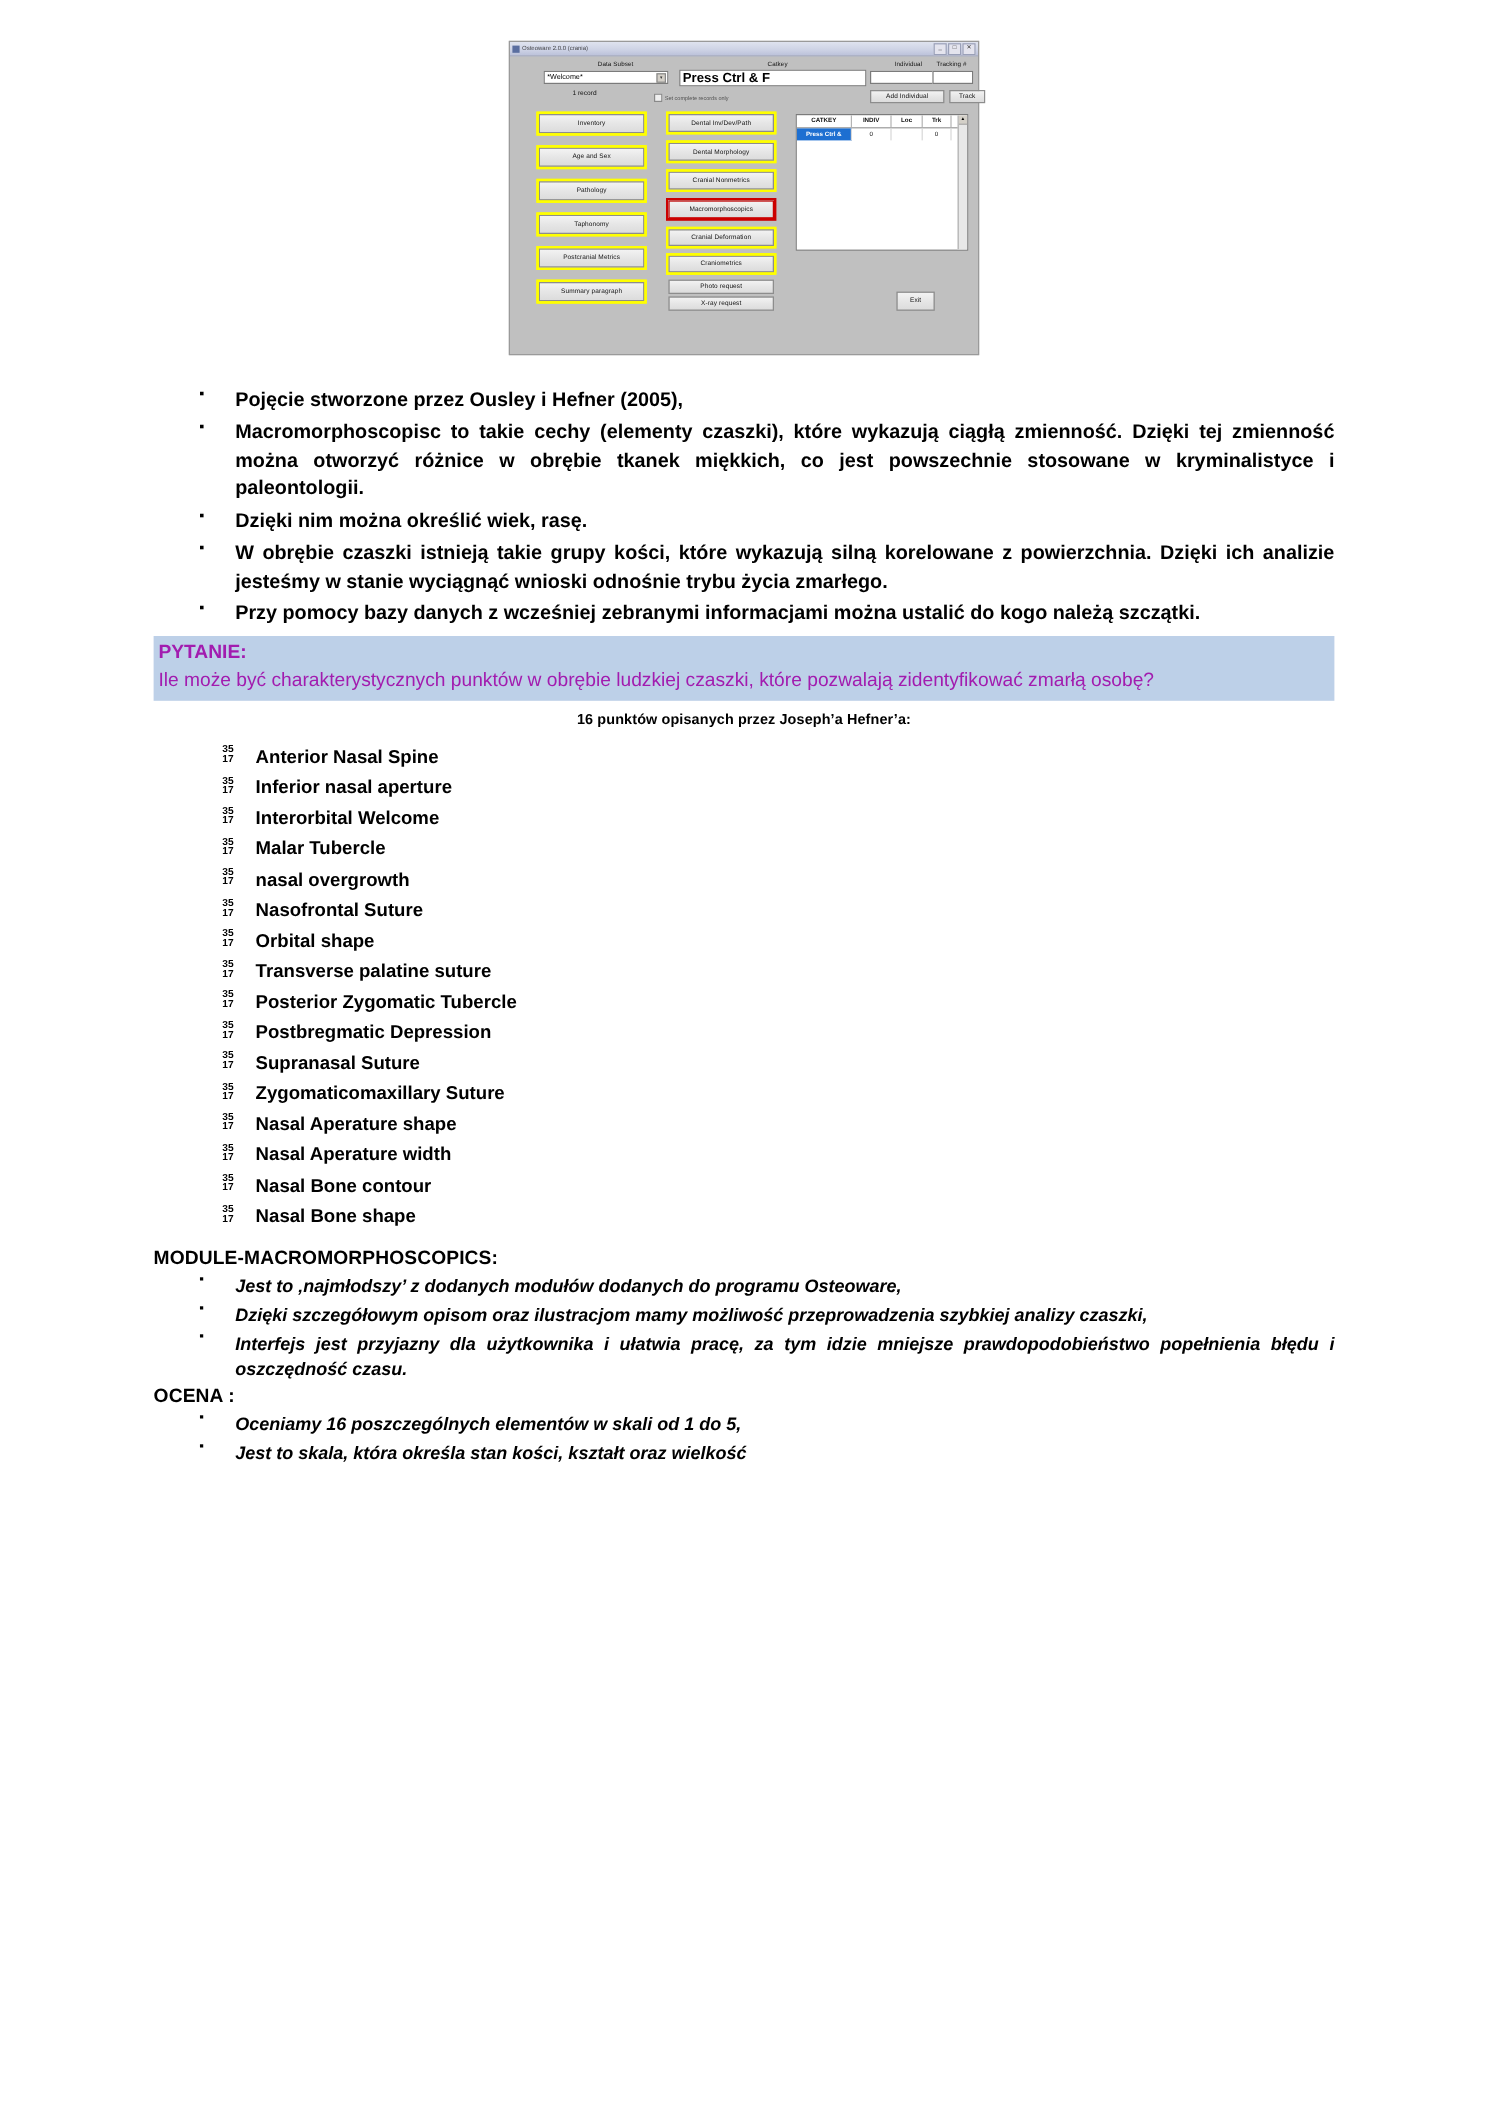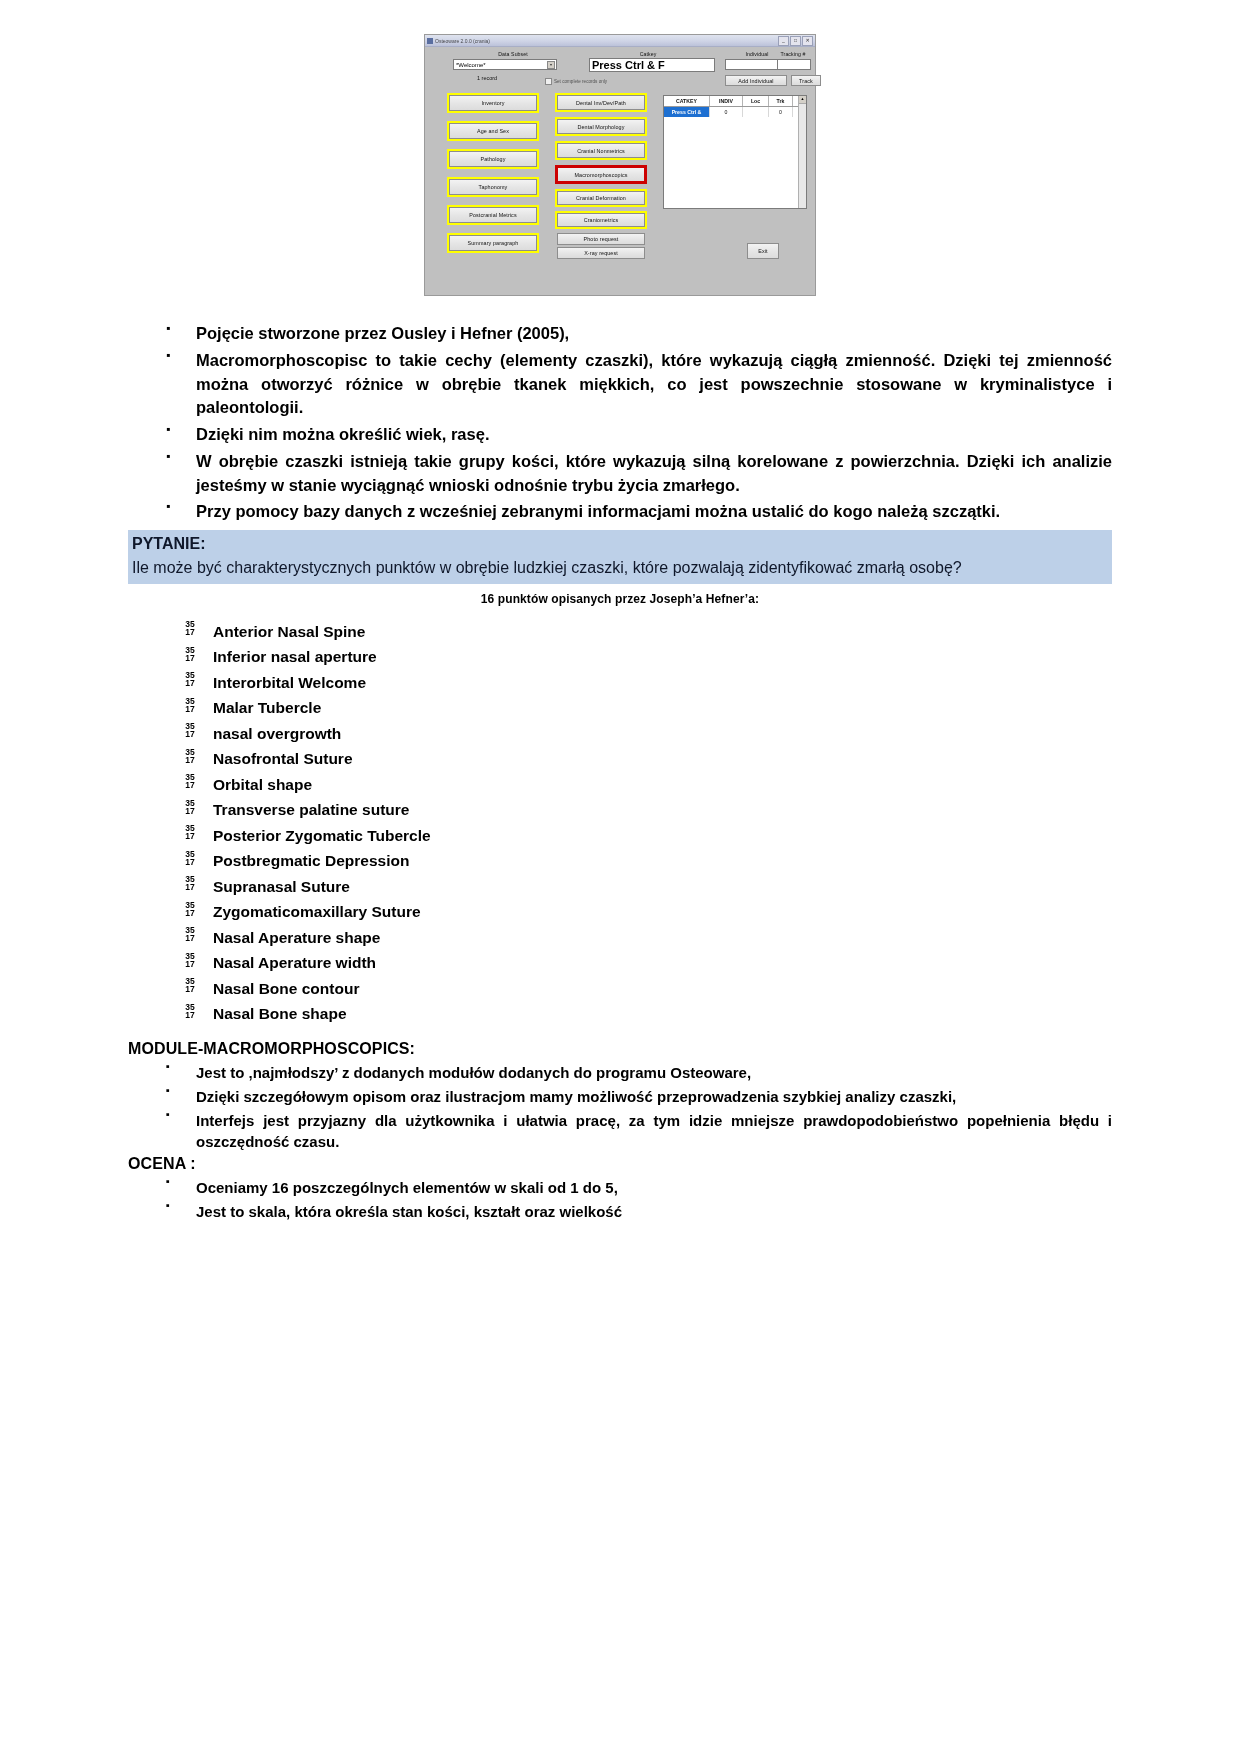--- a/index.html
+++ b/index.html
@@ -252,21 +252,21 @@
     color: #000;
   }
 
   
   .pytanie {
     background: #bdd0e8;
     margin-top: 6px;
     padding: 2px 4px 4px 4px;
     font-size: 16px;
     line-height: 1.5;
-    color: #0f172a;
+    color: #a21caf;
     text-align: justify;
   }
   .pytanie .hdr {
     font-weight: bold;
     display: block;
   }
 
   
   .points-title {
     text-align: center;
@@ -307,20 +307,21 @@
   .sec-head {
     font-size: 16px;
     font-weight: bold;
     margin: 2px 0 4px 0;
     letter-spacing: .1px;
   }
   ul.bullets.small > li {
     font-size: 15px;
     margin-bottom: 2px;
     line-height: 1.45;
+    font-style: italic;
   }
   ul.bullets.small > li::before { top: -3px; font-size: 11px; }
 </style>
 </head>
 <body>
 
 <div class="page">
 
 
   <div class="shot-wrap">
@@ -340,21 +341,21 @@
 
         <div class="fieldlabel" style="left:28px; top:4px; width:120px;">Data Subset</div>
         <div class="fieldlabel" style="left:158px; top:4px; width:130px;">Catkey</div>
         <div class="fieldlabel" style="left:296px; top:4px; width:72px;">Individual</div>
         <div class="fieldlabel" style="left:348px; top:4px; width:40px;">Tracking #</div>
 
         <div class="field" style="left:28px; top:12px; width:104px; height:11px;">
           <span>*Welcome*</span>
           <span class="combo-arrow">▾</span>
         </div>
-        <div class="field big" style="left:164px; top:11px; width:126px; height:14px;">
+        <div class="field big" style="left:141px; top:11px; width:156px; height:14px;">
           <span>Press Ctrl &amp; F</span>
         </div>
         <div class="field" style="left:300px; top:12px; width:72px; height:11px;">
           <span></span>
         </div>
         <div class="field" style="left:352px; top:12px; width:34px; height:11px; left:352px;">
           <span></span>
         </div>
 
         <div class="rec-count" style="left:52px; top:28px;">1 record</div>

